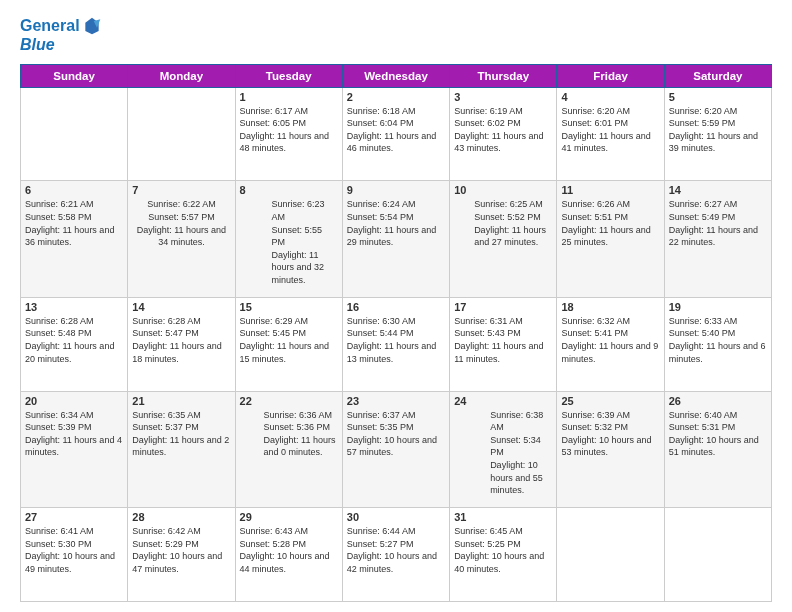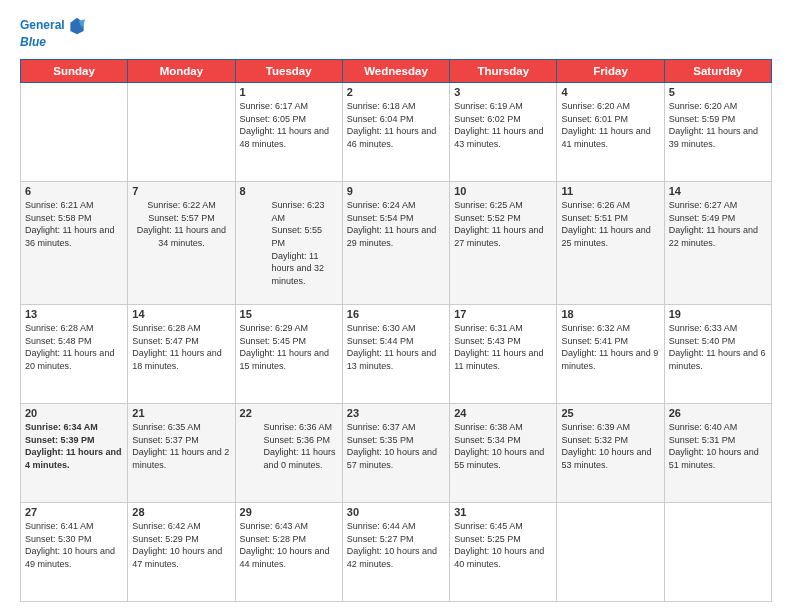--- a/index.html
+++ b/index.html
@@ -21,21 +21,21 @@
       display: flex;
       justify-content: space-between;
       align-items: flex-start;
       margin-bottom: 10px;
     }
     .logo {
       display: flex;
       align-items: center;
     }
     .logo-text {
-      font-size: 12px;
+      font-size: 16px;
       font-weight: bold;
       color: #333;
       line-height: 1.1;
     }
     .logo-text span {
       color: #1a73b8;
     }
     .logo-icon {
       width: 20px;
       height: 20px;
@@ -55,21 +55,21 @@
       color: #555;
     }
     .calendar {
       flex: 1;
       border: 1px solid #ccc;
       border-collapse: collapse;
       width: 100%;
       table-layout: fixed;
     }
     .calendar th {
-      background: #ef4444;
+      background: #a21caf;
       color: #fff;
       font-size: 11.5px;
       font-weight: bold;
       padding: 5px 12px;
       border: 1px solid #2060a0;
       text-align: center;
       margin-top: 28px;
     }
     .calendar td {
       border: 1px solid #ccc;
@@ -190,21 +190,21 @@
 Daylight: 11 hours and 32 minutes.</div>
           </td>
           <td>
             <span class="day-num">9</span>
             <div class="day-info" style="white-space: pre-line;">Sunrise: 6:24 AM
 Sunset: 5:54 PM
 Daylight: 11 hours and 29 minutes.</div>
           </td>
           <td>
             <span class="day-num">10</span>
-            <div class="day-info" style="white-space: pre-line;">Sunrise: 6:25 AM
+            <div class="day-info" style="white-space: pre-line; margin-left: 20px;">Sunrise: 6:25 AM
 Sunset: 5:52 PM
 Daylight: 11 hours and 27 minutes.</div>
           </td>
           <td>
             <span class="day-num">11</span>
             <div class="day-info" style="white-space: pre-line;">Sunrise: 6:26 AM
 Sunset: 5:51 PM
 Daylight: 11 hours and 25 minutes.</div>
           </td>
           <td>
@@ -254,21 +254,21 @@
           <td>
             <span class="day-num">19</span>
             <div class="day-info" style="white-space: pre-line;">Sunrise: 6:33 AM
 Sunset: 5:40 PM
 Daylight: 11 hours and 6 minutes.</div>
           </td>
         </tr>
         <tr>
           <td>
             <span class="day-num">20</span>
-            <div class="day-info" style="white-space: pre-line; font-weight: bold;">Sunrise: 6:34 AM
+            <div class="day-info" style="white-space: pre-line;">Sunrise: 6:34 AM
 Sunset: 5:39 PM
 Daylight: 11 hours and 4 minutes.</div>
           </td>
           <td>
             <span class="day-num">21</span>
             <div class="day-info" style="white-space: pre-line;">Sunrise: 6:35 AM
 Sunset: 5:37 PM
 Daylight: 11 hours and 2 minutes.</div>
           </td>
           <td>
@@ -278,21 +278,21 @@
 Daylight: 11 hours and 0 minutes.</div>
           </td>
           <td>
             <span class="day-num">23</span>
             <div class="day-info" style="white-space: pre-line;">Sunrise: 6:37 AM
 Sunset: 5:35 PM
 Daylight: 10 hours and 57 minutes.</div>
           </td>
           <td>
             <span class="day-num">24</span>
-            <div class="day-info" style="white-space: pre-line;">Sunrise: 6:38 AM
+            <div class="day-info" style="white-space: pre-line; margin-left: 36px;">Sunrise: 6:38 AM
 Sunset: 5:34 PM
 Daylight: 10 hours and 55 minutes.</div>
           </td>
           <td>
             <span class="day-num">25</span>
             <div class="day-info" style="white-space: pre-line;">Sunrise: 6:39 AM
 Sunset: 5:32 PM
 Daylight: 10 hours and 53 minutes.</div>
           </td>
           <td>

